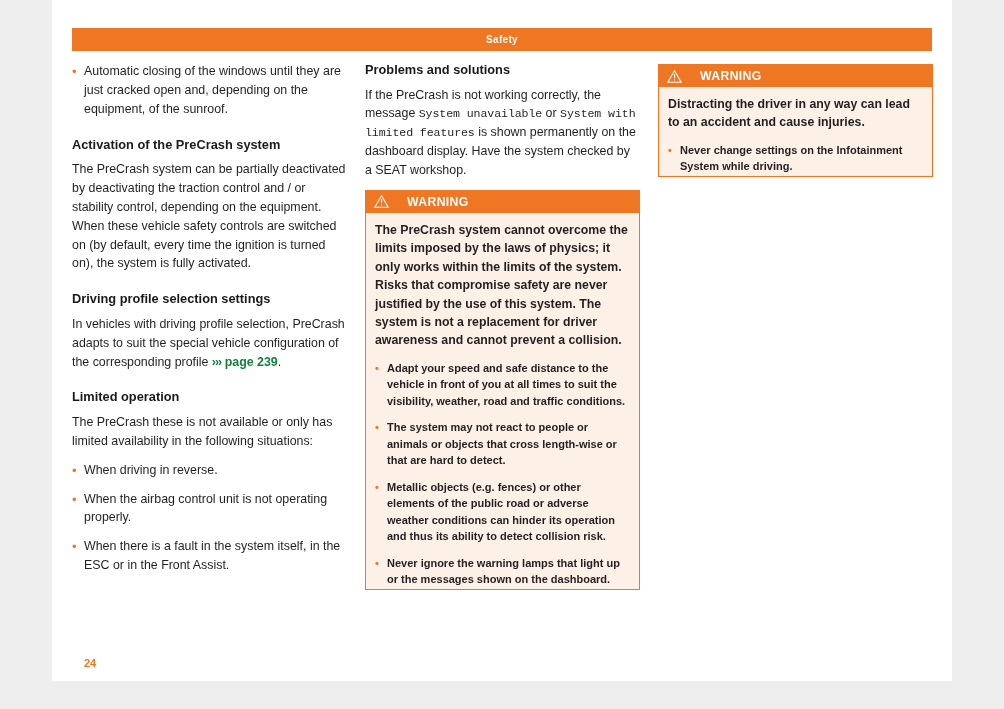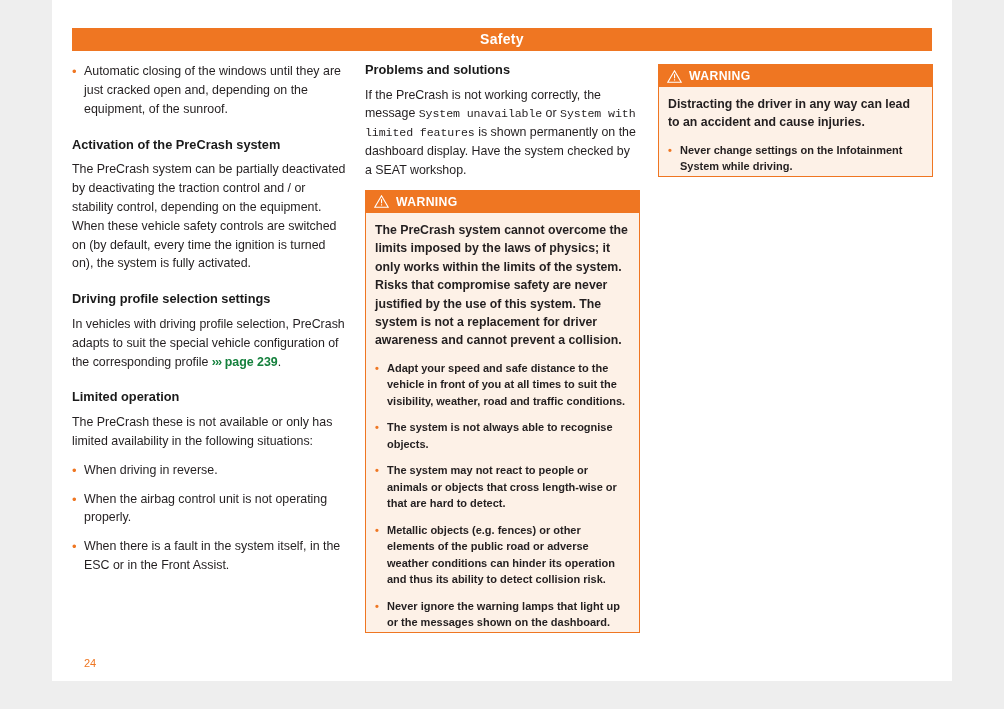--- a/index.html
+++ b/index.html
@@ -20,21 +20,21 @@
     background: #ffffff;
   }
   .header-bar {
     position: absolute;
     left: 20px;
     top: 28px;
     width: 860px;
     height: 23px;
     background: #ef7622;
     color: #ffffff;
-    font-size: 14px;
+    font-size: 10px;
     font-weight: bold;
     text-align: center;
     line-height: 23px;
     letter-spacing: 0.3px;
   }
   .columns {
     position: absolute;
     left: 20px;
     top: 62px;
     width: 862px;
@@ -96,21 +96,21 @@
     background: #fdf1e7;
     margin-top: 2px;
   }
   .warnbox .wb-head {
     background: #ef7622;
     color: #ffffff;
     height: 22px;
     display: flex;
     align-items: center;
     padding-left: 8px;
-    gap: 7px;
+    gap: 18px;
   }
   .warnbox .wb-head .label {
     font-size: 12.2px;
     font-weight: bold;
     letter-spacing: 0.4px;
   }
   .tri-icon {
     display: inline-block;
     width: 15px;
     height: 13px;
@@ -143,21 +143,21 @@
     font-weight: bold;
   }
   .wb-body .wb-bullet.last { margin-bottom: 0; }
 
   .page-number {
     position: absolute;
     left: 32px;
     bottom: 12px;
     font-size: 11px;
     color: #ef7622;
-    font-weight: normal;
+    font-weight: bold;
   }
 </style>
 </head>
 <body>
 
 <div class="page">
 
   <div class="header-bar">
     <span>Safety</span>
   </div>
@@ -194,21 +194,20 @@
                 <path d="M7.5 0.8 L14.2 12.3 L0.8 12.3 Z" fill="none" stroke="#ffffff" stroke-width="1.1"></path>
                 <rect x="7" y="4.2" width="1.1" height="4.1" fill="#ffffff"></rect>
                 <rect x="7" y="9.3" width="1.1" height="1.2" fill="#ffffff"></rect>
               </svg>
           </span>
           <span class="label">WARNING</span>
         </div>
         <div class="wb-body">
           <p>The PreCrash system cannot overcome the limits imposed by the laws of physics; it only works within the limits of the system. Risks that compromise safety are never justified by the use of this system. The system is not a replacement for driver awareness and cannot prevent a collision.</p>
           <div class="wb-bullet">Adapt your speed and safe distance to the vehicle in front of you at all times to suit the visibility, weather, road and traffic conditions.</div>
-          <div class="wb-bullet">The system is not always able to recognise objects.</div>
           <div class="wb-bullet">The system may not react to people or animals or objects that cross length-wise or that are hard to detect.</div>
           <div class="wb-bullet">Metallic objects (e.g. fences) or other elements of the public road or adverse weather conditions can hinder its operation and thus its ability to detect collision risk.</div>
           <div class="wb-bullet last">Never ignore the warning lamps that light up or the messages shown on the dashboard.</div>
         </div>
       </div>
     </div>
 
     <div class="col col-3">
       <div class="warnbox">
         <div class="wb-head">

